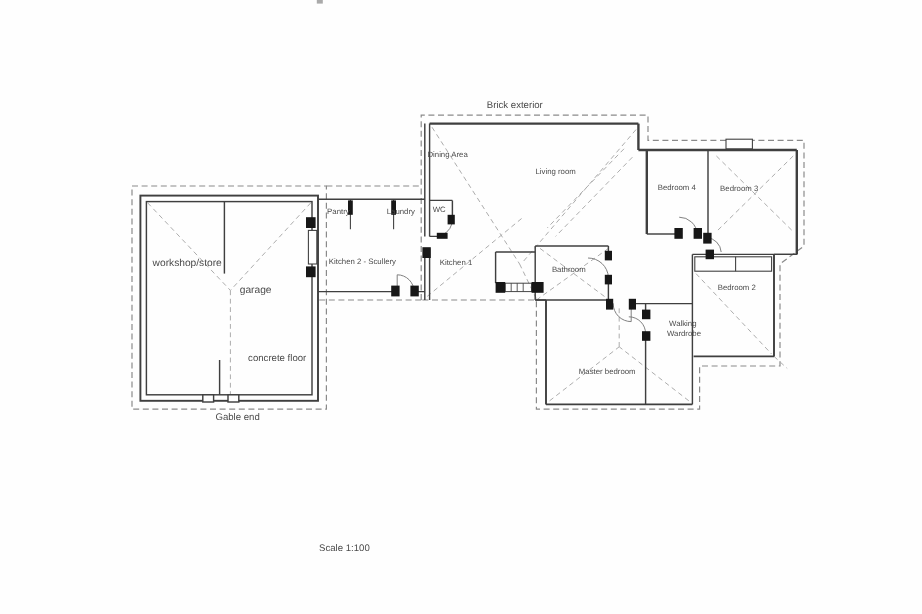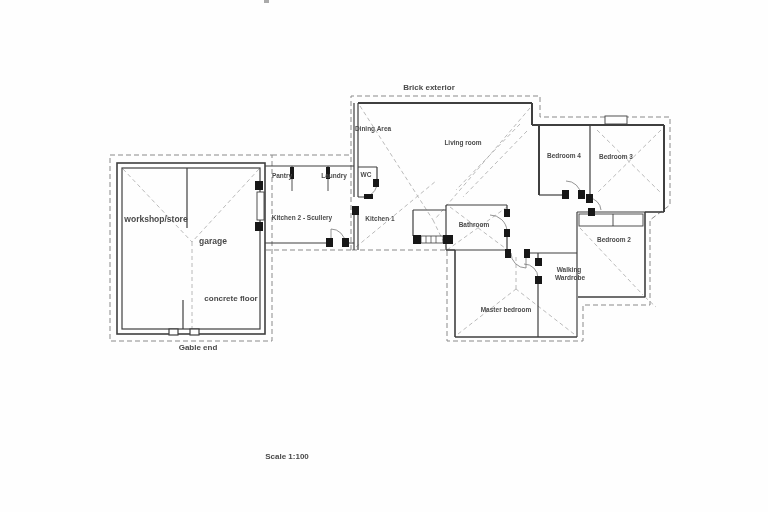--- a/index.html
+++ b/index.html
@@ -1,17 +1,17 @@
 <!DOCTYPE html>
 <html><head>
 <meta charset="utf-8">
 <style>
   html,body{margin:0;padding:0;background:#ffffff;}
   #stage{position:relative;width:768px;height:512px;background:#fefefe;overflow:hidden;
-         font-family:"Liberation Sans", sans-serif;font-weight:bold;}
+         font-family:"Liberation Sans", sans-serif;}
   svg{position:absolute;left:0;top:0;}
   text{fill:#4a4a4a;}
   .lbl-s{font-size:6.5px;}
   .lbl-m{font-size:8px;}
   .lbl-l{font-size:8.5px;}
 </style>
 </head>
 <body>
 
 <div id="stage">

